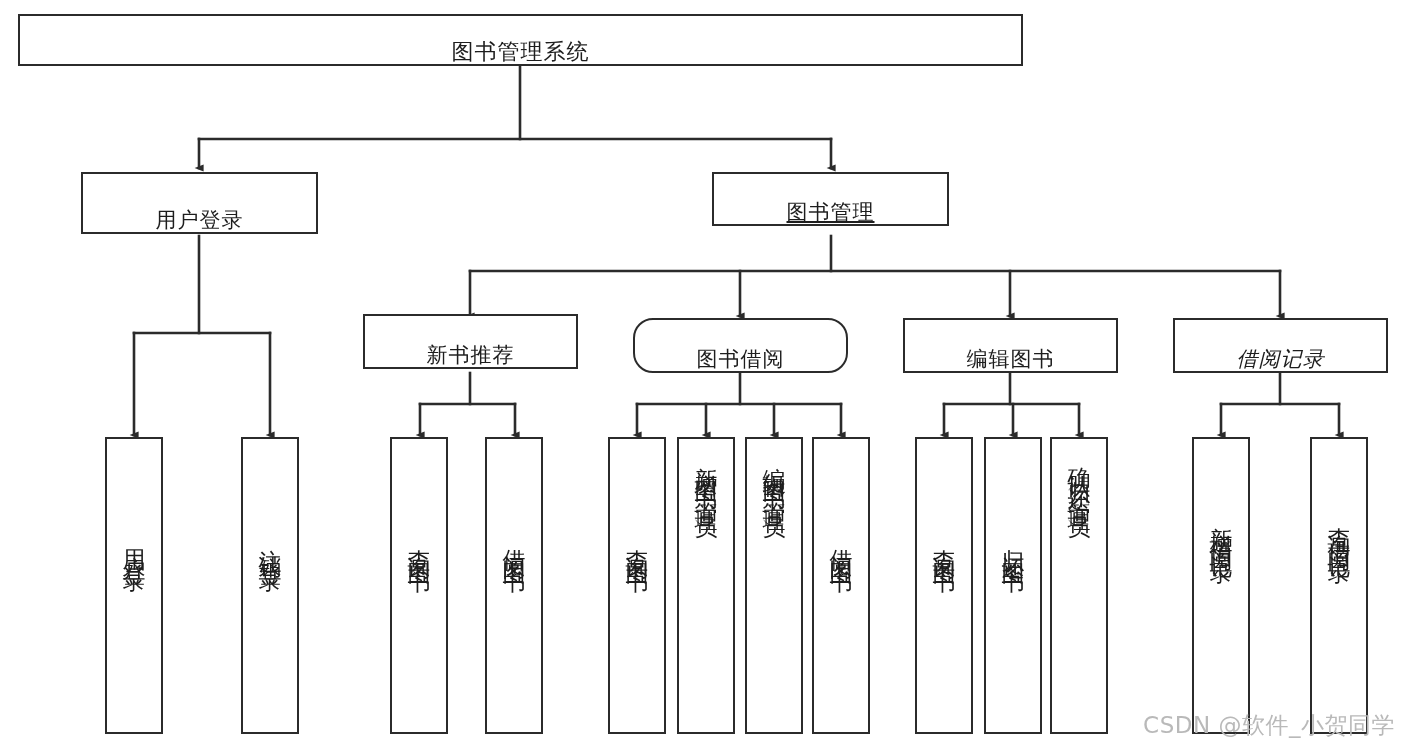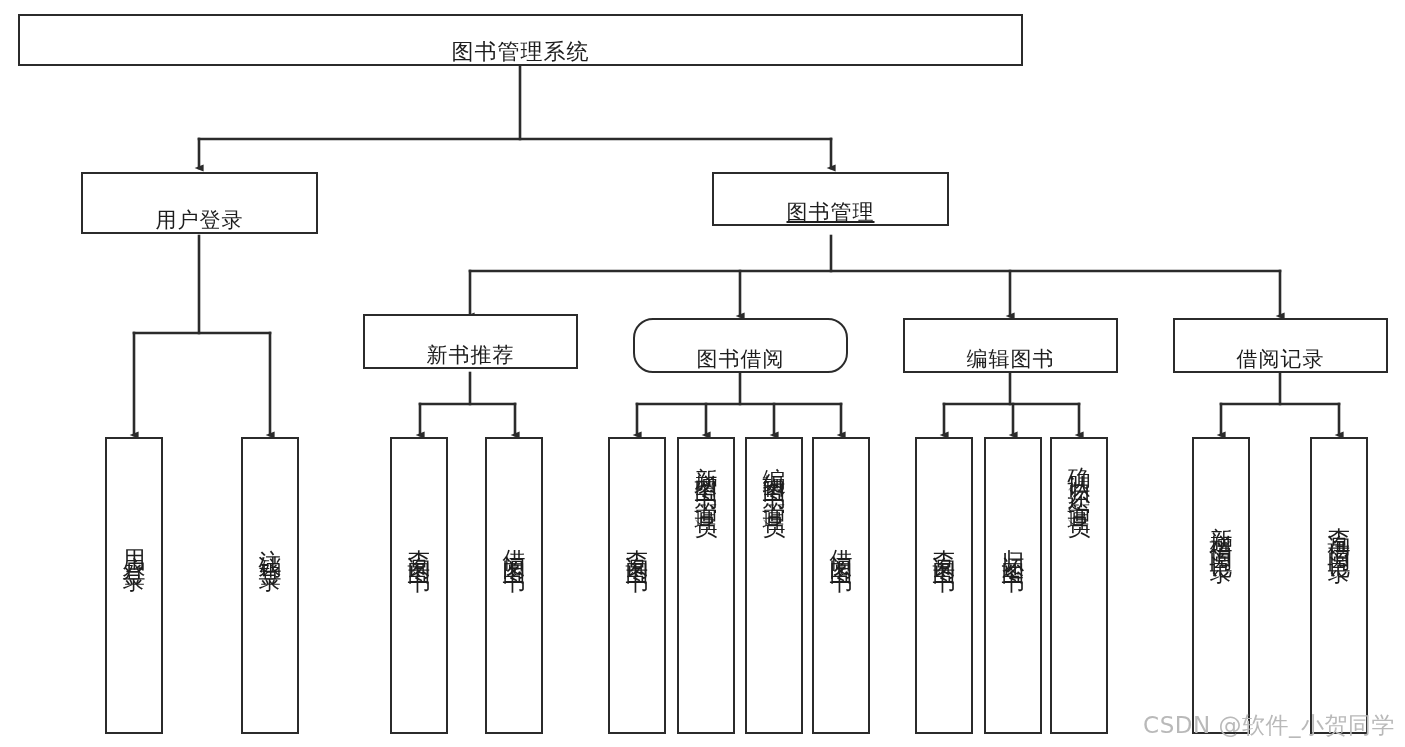--- a/index.html
+++ b/index.html
@@ -151,21 +151,21 @@
   </div>
 
   <div class="node h" style="left:633px;top:318px;width:215px;height:55px;border-radius:20px;">
     <span class="label">图书借阅</span>
   </div>
 
   <div class="node h" style="left:903px;top:318px;width:215px;height:55px;">
     <span class="label">编辑图书</span>
   </div>
 
-  <div class="node h" style="left:1173px;top:318px;width:215px;height:55px;">
+  <div class="node h" style="left:1173px;top:318px;width:215px;height:55px;font-style:italic;">
     <span class="label">借阅记录</span>
   </div>
 
   <div class="node v mid" style="left:105px;top:437px;width:58px;height:297px;">
     <span class="label">用户登录</span>
   </div>
 
   <div class="node v mid" style="left:241px;top:437px;width:58px;height:297px;">
     <span class="label">注销登录</span>
   </div>

